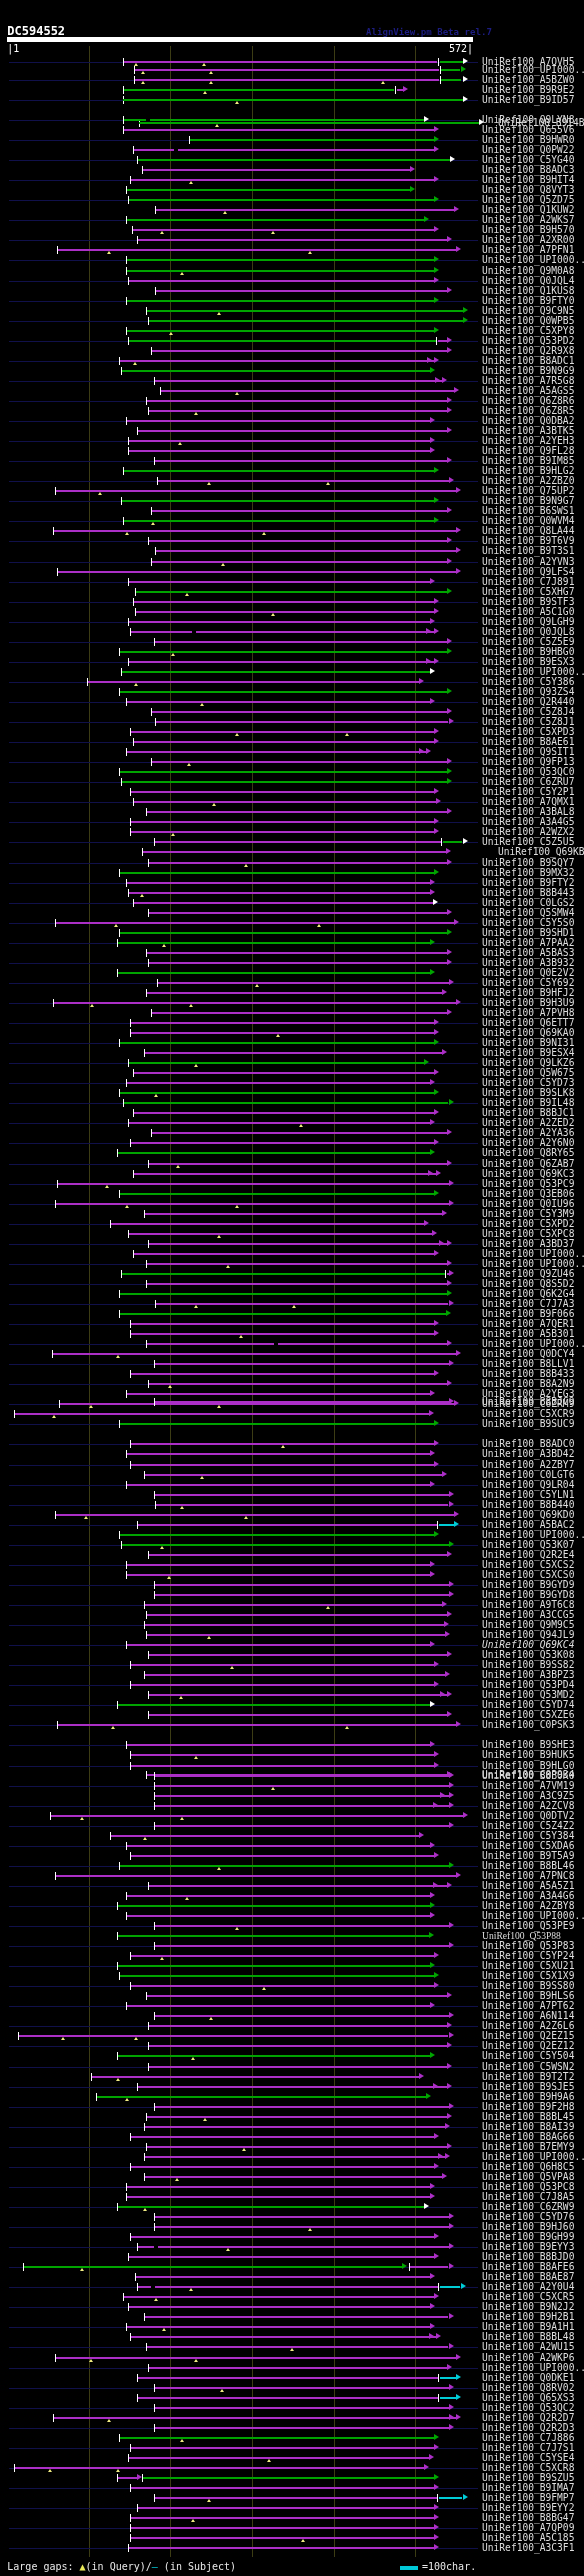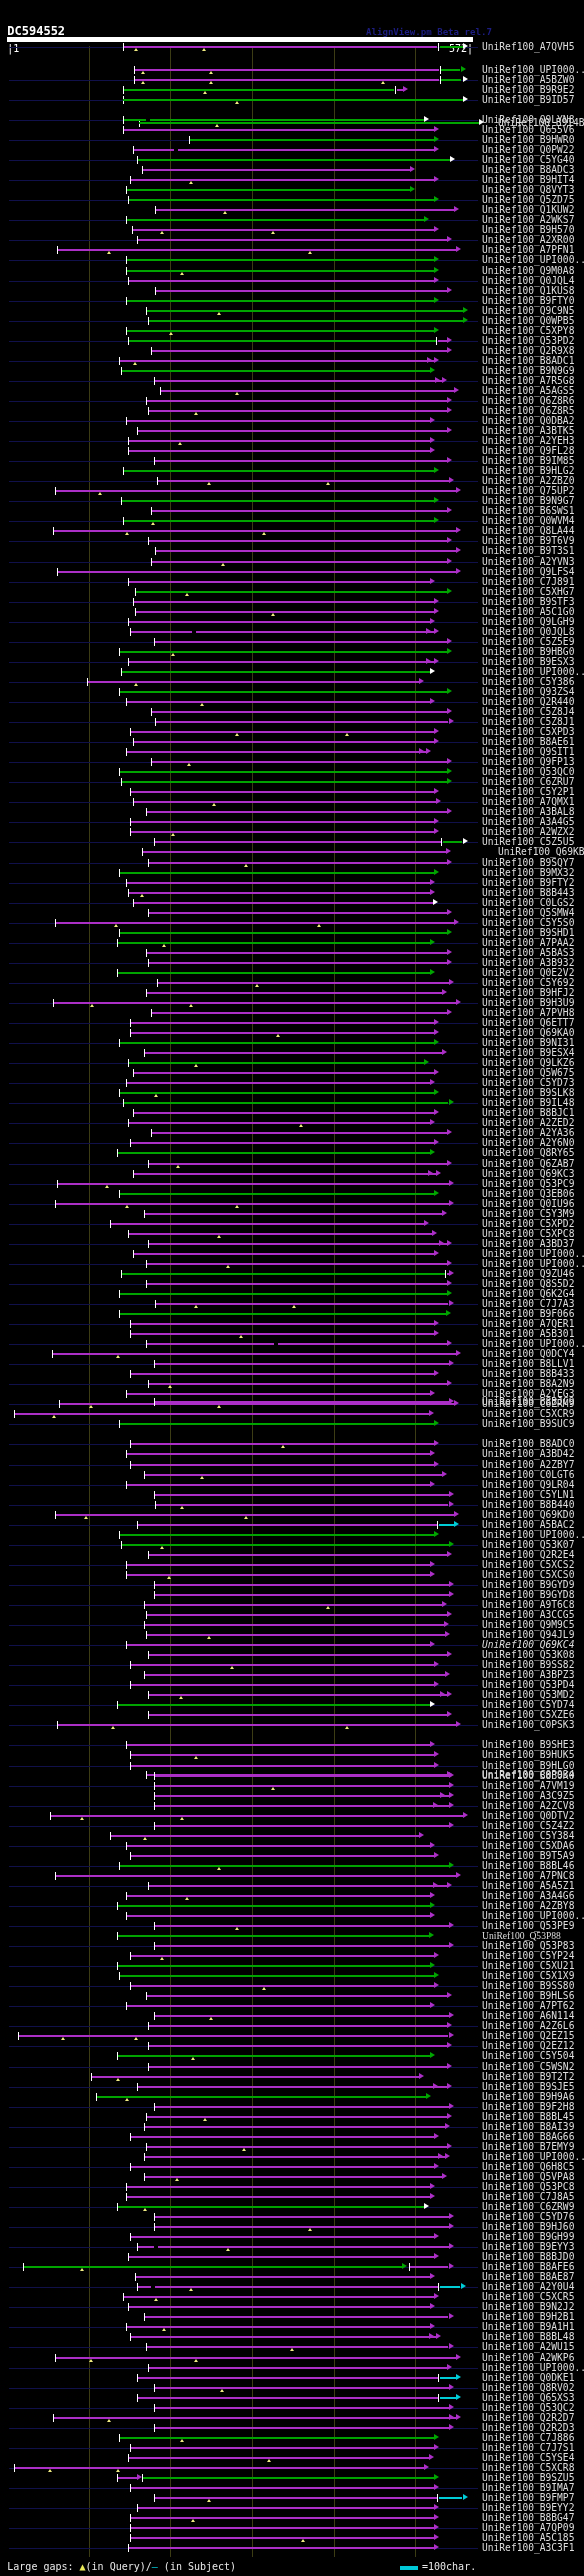--- a/index.html
+++ b/index.html
@@ -42,21 +42,21 @@
   <div class="abs" id="ruler"></div>
   <div class="abs" id="rstart">|1</div>
   <div class="abs" id="rend" style="left:473px;">572|</div>
 
   <div id="plot">
       <div class="gridline" style="left: 89px;"></div>
       <div class="gridline" style="left: 170px;"></div>
       <div class="gridline" style="left: 252px;"></div>
       <div class="gridline" style="left: 334px;"></div>
       <div class="gridline" style="left: 415px;"></div>
-      <div class="row" style="top: 42px;">
+      <div class="row" style="top: 57px;">
         <div class="guide" style="left: 9.1px; width: 469px;"></div>
         <div class="bar" style="left: 123px; width: 314px; background: rgb(171, 47, 198);"></div>
         <div class="stick" style="left: 123px;"></div>
         <div class="stick" style="left: 438px;"></div>
         <div class="bar" style="left: 440px; width: 23px; background: rgb(0, 164, 0);"></div>
         <div class="arrow" style="left: 463px; border-left: 5.5px solid rgb(255, 255, 255);"></div>
         <div class="gaptri" style="left: 134px;"></div>
         <div class="gaptri" style="left: 202px;"></div>
         <div class="hitlabel">UniRef100_A7QVH5</div>
       </div>

